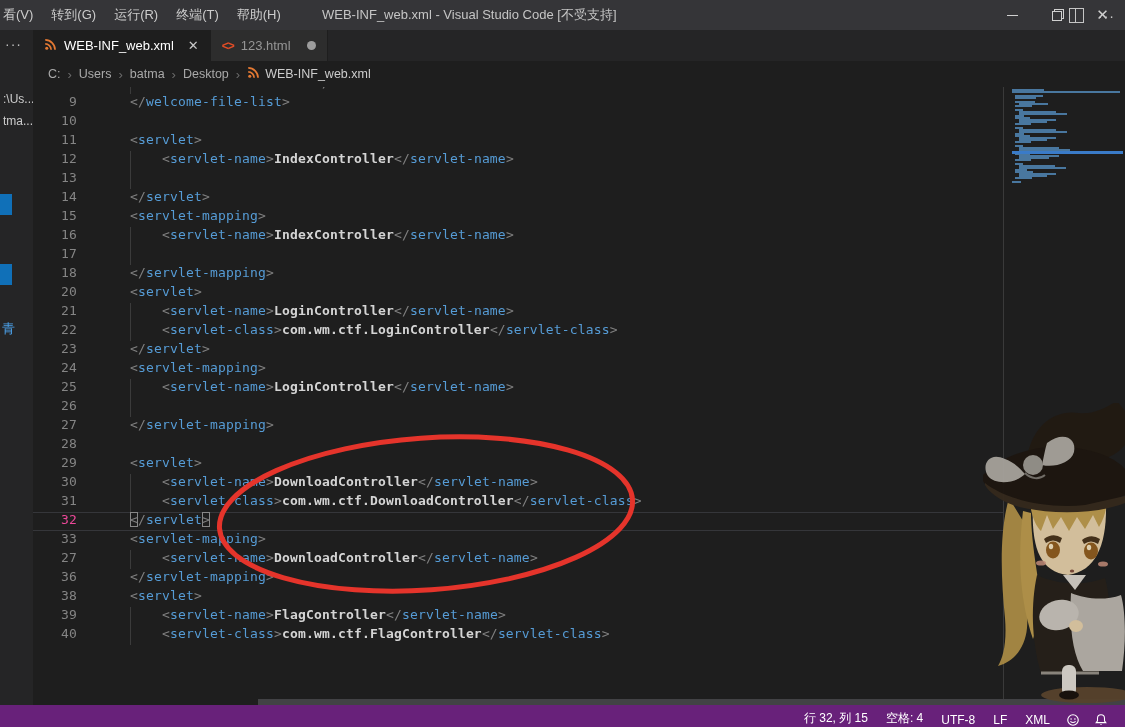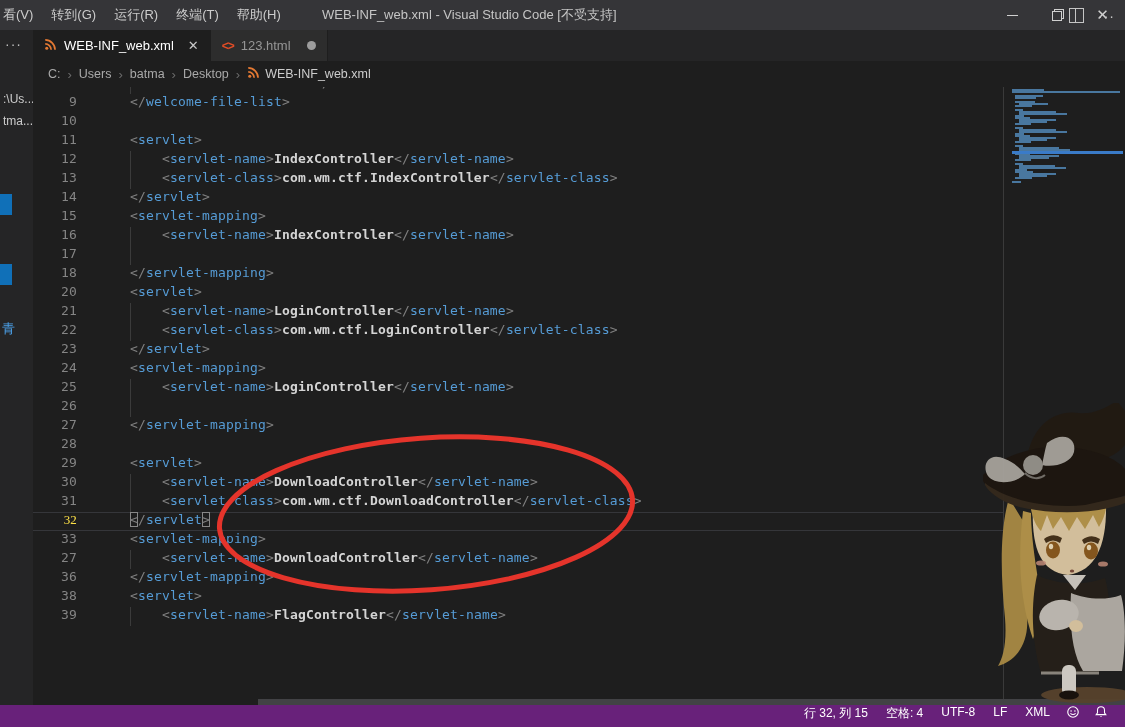--- a/index.html
+++ b/index.html
@@ -52,37 +52,37 @@
   #editor{position:absolute;left:33px;top:87px;right:0;height:618px;overflow:hidden;}
   #lines{margin-top:-12px;width:970px;}
   .row{display:flex;height:19px;line-height:19px;position:relative;}
   .ln{width:44px;flex:none;text-align:right;color:#858585;
       font:13px "DejaVu Sans Mono",monospace;letter-spacing:.17px;}
   .cd{white-space:pre;font:13px "DejaVu Sans Mono",monospace;letter-spacing:.17px;padding-left:21px;}
   .txt{color:#d4d4d4;font-weight:bold;}
   .tag{color:#569cd6;}
   .pn{color:#808080;}
   .row.cur{box-shadow:inset 0 1px 0 #35363a,inset 0 -1px 0 #35363a;}
-  .row.cur .ln{color:#fde047;font-family:Liberation Serif, serif;}
+  .row.cur .ln{color:#ec4899;}
   .bb{box-shadow:inset 0 0 0 1px #888888;}
   .guide{position:absolute;left:97px;top:0;height:19px;width:1px;background:#3b3b3b;}
 
   
   #minimap-divider{position:absolute;left:1003px;top:87px;height:612px;width:1px;background:#3a3a3a;}
   #minimap{position:absolute;left:1012px;top:89px;width:111px;height:610px;}
   .mm-bar{position:absolute;height:1.5px;background:#49779f;}
   .mm-cur{position:absolute;left:0;width:111px;height:2.5px;}
 
   
   #hscroll{position:absolute;left:258px;top:699px;width:867px;height:6px;background:#424245;}
 
   
   #statusbar{position:absolute;left:0;bottom:0;width:100%;height:22px;display:flex;align-items:center;
              color:#ffffff;font-size:12px;z-index:30;}
-  #status-right{margin-left:auto;display:flex;align-items:flex-start;height:22px;padding-right:10px;}
+  #status-right{margin-left:auto;display:flex;align-items:flex-end;height:22px;padding-right:10px;}
   .st-item{padding:0 9px;white-space:nowrap;}
   .st-icon{padding:0 7px;display:flex;align-items:center;}
 
   
   #annotation{position:absolute;left:0;top:0;pointer-events:none;z-index:20;}
   #character{position:absolute;left:975px;top:403px;width:150px;height:300px;z-index:10;}
 </style>
 </head>
 <body>
 
@@ -180,21 +180,20 @@
           <span class="cd"><span class="txt">    </span><span class="pn">&lt;</span><span class="tag">servlet</span><span class="pn">&gt;</span></span>
         </div>
         <div class="row">
           <span class="guide"></span>
           <span class="ln">12</span>
           <span class="cd"><span class="txt">        </span><span class="pn">&lt;</span><span class="tag">servlet-name</span><span class="pn">&gt;</span><span class="txt">IndexController</span><span class="pn">&lt;/</span><span class="tag">servlet-name</span><span class="pn">&gt;</span></span>
         </div>
         <div class="row">
           <span class="guide"></span>
           <span class="ln">13</span>
-          <span class="cd"><span class="txt">        </span><span class="pn">&lt;</span><span class="tag">servlet-class</span><span class="pn">&gt;</span><span class="txt">com.wm.ctf.IndexController</span><span class="pn">&lt;/</span><span class="tag">servlet-class</span><span class="pn">&gt;</span></span>
         </div>
         <div class="row">
           <span class="ln">14</span>
           <span class="cd"><span class="txt">    </span><span class="pn">&lt;/</span><span class="tag">servlet</span><span class="pn">&gt;</span></span>
         </div>
         <div class="row">
           <span class="ln">15</span>
           <span class="cd"><span class="txt">    </span><span class="pn">&lt;</span><span class="tag">servlet-mapping</span><span class="pn">&gt;</span></span>
         </div>
         <div class="row">
@@ -281,20 +280,25 @@
           <span class="cd"><span class="txt">    </span><span class="pn">&lt;/</span><span class="tag">servlet-mapping</span><span class="pn">&gt;</span></span>
         </div>
         <div class="row">
           <span class="ln">38</span>
           <span class="cd"><span class="txt">    </span><span class="pn">&lt;</span><span class="tag">servlet</span><span class="pn">&gt;</span></span>
         </div>
         <div class="row">
           <span class="guide"></span>
           <span class="ln">39</span>
           <span class="cd"><span class="txt">        </span><span class="pn">&lt;</span><span class="tag">servlet-name</span><span class="pn">&gt;</span><span class="txt">FlagController</span><span class="pn">&lt;/</span><span class="tag">servlet-name</span><span class="pn">&gt;</span></span>
+        </div>
+        <div class="row">
+          <span class="guide"></span>
+          <span class="ln">40</span>
+          <span class="cd"><span class="txt">        </span><span class="pn">&lt;</span><span class="tag">servlet-class</span><span class="pn">&gt;</span><span class="txt">com.wm.ctf.FlagController</span><span class="pn">&lt;/</span><span class="tag">servlet-class</span><span class="pn">&gt;</span></span>
         </div>
       </div>
   </div>
 
   <div id="minimap-divider"></div>
   <div id="minimap">
       <div class="mm-bar" style="top: 0px; left: 0px; width: 32.3px;"></div>
       <div class="mm-bar" style="top: 2px; left: 0px; width: 108px;"></div>
       <div class="mm-bar" style="top: 6px; left: 3.4px; width: 28.05px;"></div>
       <div class="mm-bar" style="top: 8px; left: 3.4px; width: 20.4px;"></div>

